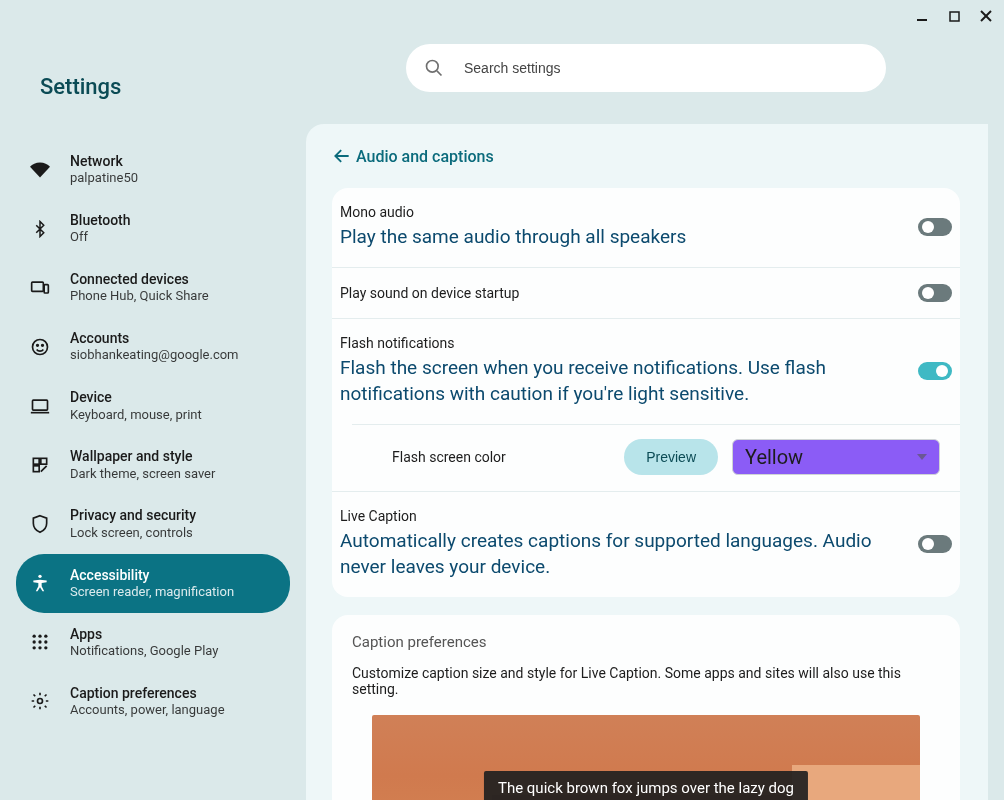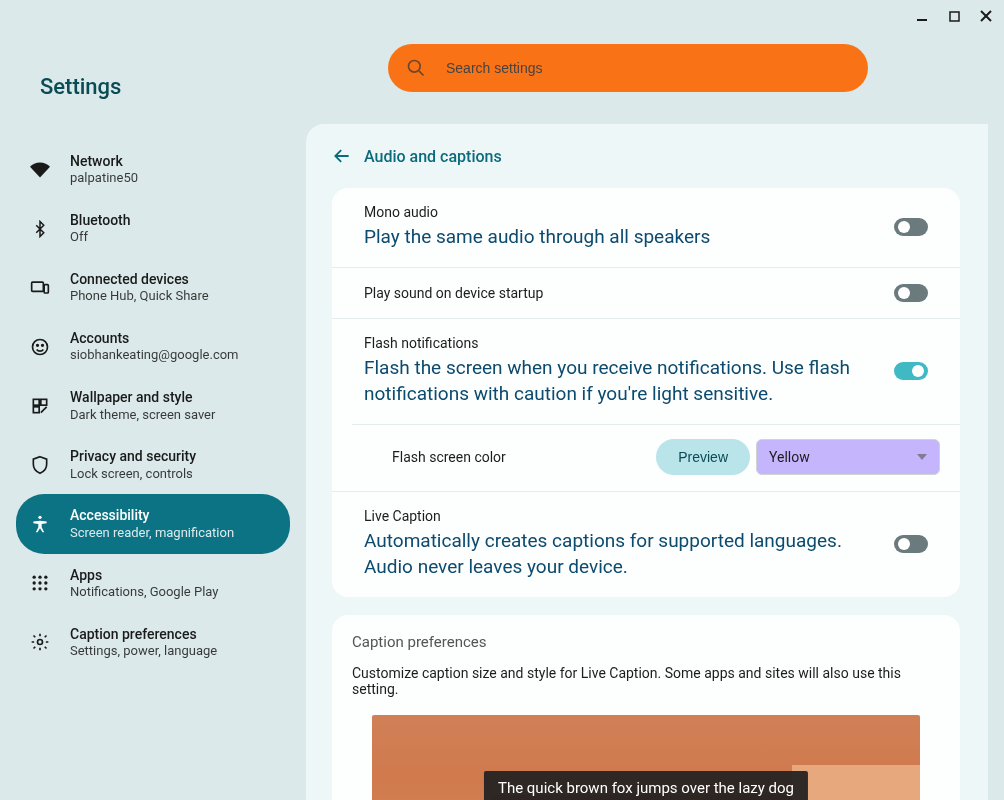--- a/index.html
+++ b/index.html
@@ -28,25 +28,25 @@
   height: 124px;
   position: relative;
 }
 .app-title {
   font-size: 22px;
   font-weight: 500;
   color: #0b4b55;
 }
 .searchbar {
   position: absolute;
-  left: 388px;
+  left: 406px;
   top: 44px;
   width: 480px;
   height: 48px;
-  background: #f97316;
+  background: #ffffff;
   border-radius: 24px;
   display: flex;
   align-items: center;
   padding: 0 18px;
 }
 .searchbar svg { flex: none; opacity: .7; }
 .searchbar input {
   border: none; outline: none; background: transparent;
   font-size: 14px; margin-left: 20px; width: 100%;
   color: #444;
@@ -80,69 +80,69 @@
   flex: 1;
   background: #eef7f8;
   border-radius: 18px 0 0 0;
   margin-right: 16px;
   padding: 22px 28px 0 26px;
   overflow: hidden;
 }
 .page-header {
   display: flex;
   align-items: center;
-  gap: 12px;
+  gap: 4px;
   margin-bottom: 22px;
 }
 .page-header svg { flex: none; }
 .page-title {
   font-size: 16px;
   font-weight: 500;
   color: #0b6b7c;
 }
 .card {
   background: #fdfefe;
   border-radius: 16px;
   margin-bottom: 18px;
   overflow: hidden;
 }
 .row {
   display: flex;
   align-items: center;
-  padding: 16px 32px;
+  padding: 16px 8px;
   gap: 16px;
 }
 .row + .row, .subrow { border-top: 1px solid #e4edee; }
 .row-text { flex: 1; }
 .row-title { font-size: 14px; color: #1d1d1d; }
 .row-desc { font-size: 19px; color: #0c4a6e; margin-top: 4px; line-height: 1.4; }
 .toggle {
   width: 34px; height: 18px; border-radius: 10px;
   background: #6b7a7c; position: relative; cursor: pointer; flex: none;
 }
 .toggle::after {
   content: ''; position: absolute; width: 12px; height: 12px; border-radius: 50%;
   background: #fff; top: 3px; left: 4px;
 }
 .toggle.on { background: #3fb9c4; }
 .toggle.on::after { left: 18px; }
 .subrow {
-  display: flex; align-items: center; padding: 14px 20px 16px 40px; gap: 6px;
+  display: flex; align-items: center; padding: 14px 20px 16px 40px; gap: 14px;
   margin: 0 0 0 20px;
 }
 .subrow-label { flex: 1; font-size: 14px; color: #1d1d1d; }
 .pill-btn {
   background: #b8e4ea; color: #0b4b55;
   border: none; border-radius: 20px; height: 36px;
   padding: 0 22px; font-size: 14px; font-weight: 500; cursor: pointer;
 }
 .select {
-  width: 184px; height: 36px; border: 1px solid #cfd4d5; border-radius: 6px;
-  display: flex; align-items: center; padding: 0 12px; font-size: 14px;
-  color: #1d1d1d; background: #c4b5fd; justify-content: space-between; cursor: pointer;
+  width: 208px; height: 36px; border: 1px solid #cfd4d5; border-radius: 6px;
+  display: flex; align-items: center; padding: 0 12px; font-size: 20px;
+  color: #1d1d1d; background: #8b5cf6; justify-content: space-between; cursor: pointer;
 }
 .select svg { flex: none; opacity: .6; }
 .section-heading { font-size: 15px; color: #555; padding: 4px 20px 14px; }
 .section-desc { font-size: 14px; color: #1d1d1d; padding: 0 20px 18px; }
 .preview-img {
   margin: 0 40px 0 40px;
   height: 152px;
   background: linear-gradient(180deg,#d08057 0%, #d07a4e 40%, #d58654 100%);
   border-radius: 2px;
   position: relative;
@@ -241,20 +241,32 @@
           </svg>
         </div>
         <div class="nav-labels">
           <div class="nav-title">Accounts</div>
           <div class="nav-sub">siobhankeating@google.com</div>
         </div>
       </div>
       <div class="nav-item">
         <div class="nav-icon">
           <svg width="20" height="20" viewBox="0 0 24 24" fill="none" stroke="currentColor" stroke-width="2">
+            <rect x="3" y="5" width="18" height="12" rx="1"></rect>
+            <line x1="1" y1="20" x2="23" y2="20"></line>
+          </svg>
+        </div>
+        <div class="nav-labels">
+          <div class="nav-title">Device</div>
+          <div class="nav-sub">Keyboard, mouse, print</div>
+        </div>
+      </div>
+      <div class="nav-item">
+        <div class="nav-icon">
+          <svg width="20" height="20" viewBox="0 0 24 24" fill="none" stroke="currentColor" stroke-width="2">
             <rect x="4" y="4" width="7" height="7"></rect>
             <rect x="13" y="4" width="7" height="7"></rect>
             <rect x="4" y="13" width="7" height="7"></rect>
             <path d="M13 20l7-7"></path>
           </svg>
         </div>
         <div class="nav-labels">
           <div class="nav-title">Wallpaper and style</div>
           <div class="nav-sub">Dark theme, screen saver</div>
         </div>
@@ -303,21 +315,21 @@
       </div>
       <div class="nav-item">
         <div class="nav-icon">
           <svg width="20" height="20" viewBox="0 0 24 24" fill="none" stroke="currentColor" stroke-width="2">
             <circle cx="12" cy="12" r="3"></circle>
             <path d="M12 2v3M12 19v3M4.2 4.2l2.1 2.1M17.7 17.7l2.1 2.1M2 12h3M19 12h3M4.2 19.8l2.1-2.1M17.7 6.3l2.1-2.1"></path>
           </svg>
         </div>
         <div class="nav-labels">
           <div class="nav-title">Caption preferences</div>
-          <div class="nav-sub">Settings, power, language</div>
+          <div class="nav-sub">Accounts, power, language</div>
         </div>
       </div>
     </div>
 
   <div class="main">
     <div class="page-header">
       <svg width="20" height="20" viewBox="0 0 24 24" fill="none" stroke="#0b6b7c" stroke-width="2.2">
           <line x1="4" y1="12" x2="20" y2="12"></line>
           <polyline points="11 5 4 12 11 19"></polyline>
         </svg>

